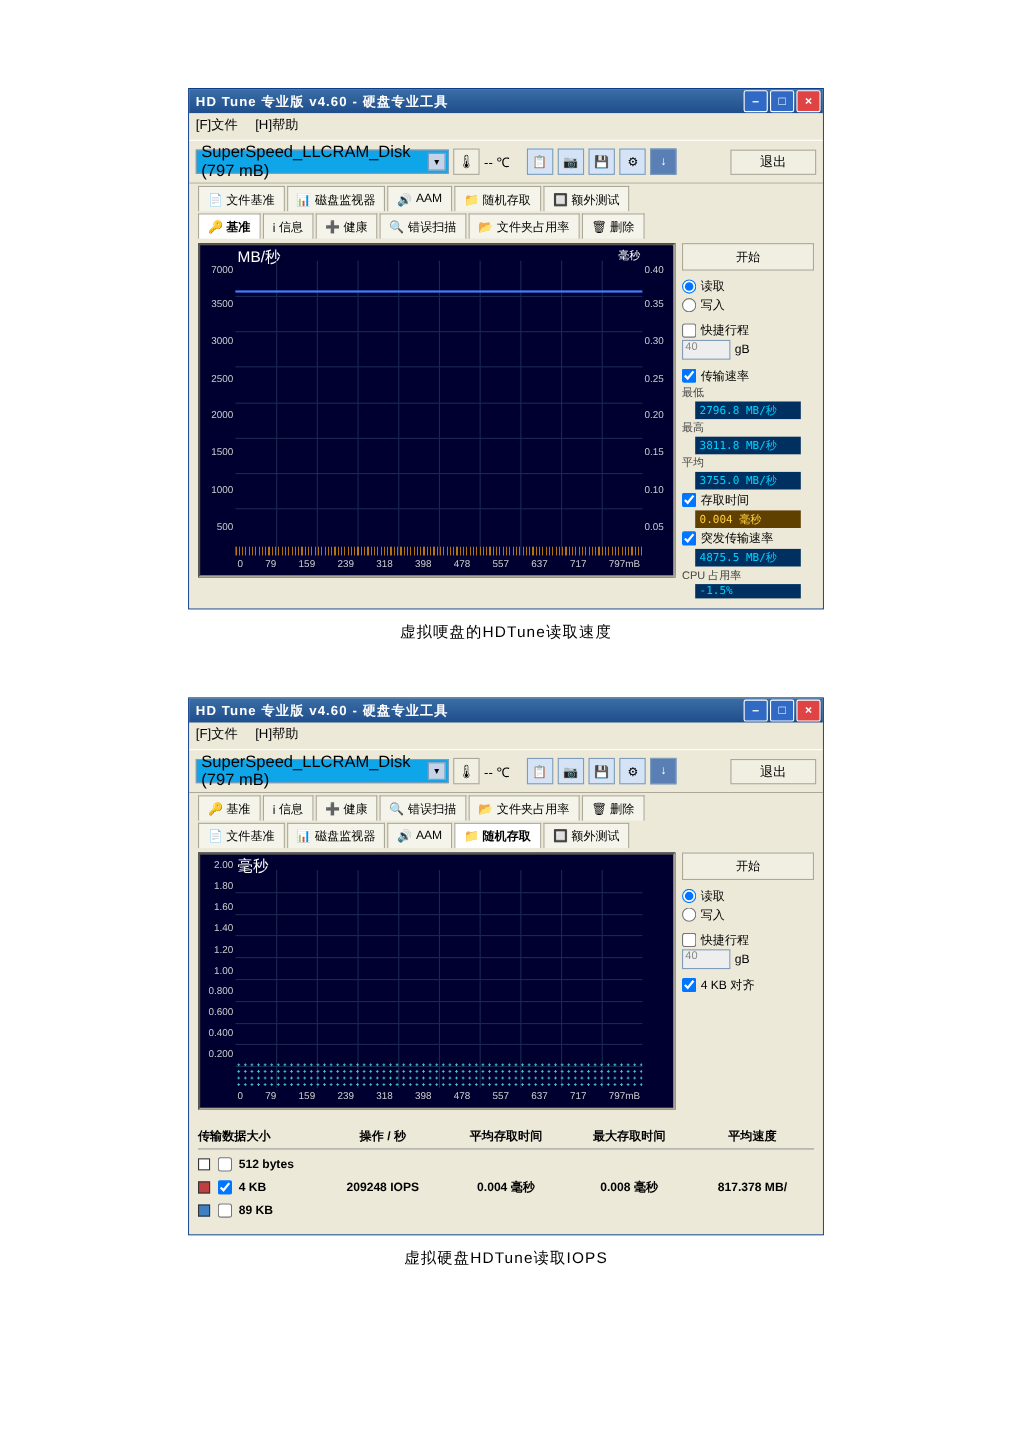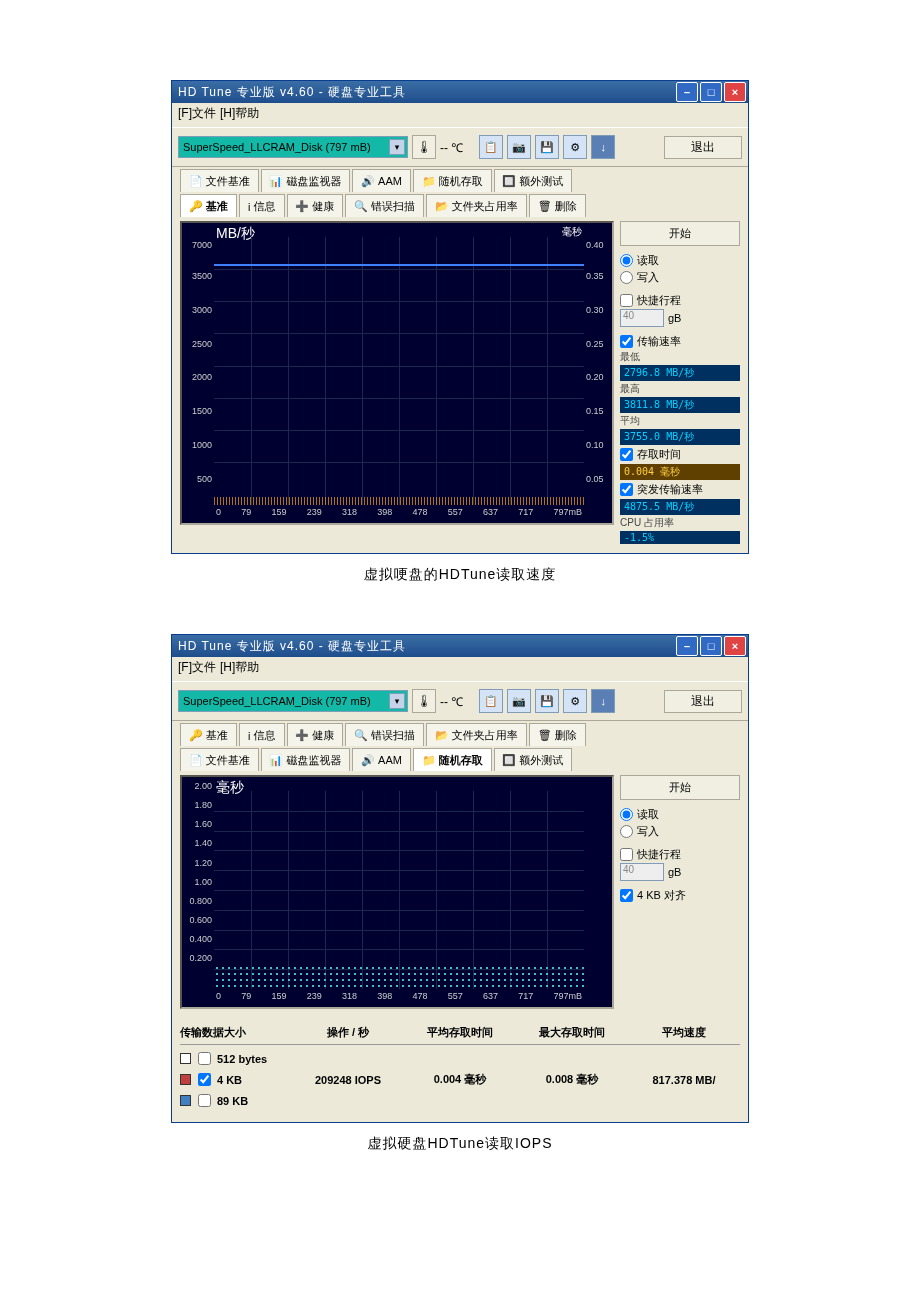--- a/index.html
+++ b/index.html
@@ -1,27 +1,27 @@
 <!DOCTYPE html>
 <html><head>
 <meta charset="utf-8">
 <style>
 body{margin:0;background:#fff;font-family:SimSun,Arial,sans-serif;font-size:12px;color:#000}
 .page{width:920px;margin:0 auto;padding:80px 0}
 .win{width:576px;margin:0 auto;border:1px solid #0a3d8f;background:#ece9d8}
 .titlebar{height:22px;background:linear-gradient(#3a6ea5,#1e4d8c);color:#fff;display:flex;align-items:center;padding:0 2px;font-size:12px}
-.titlebar .ttext{flex:1;padding-left:4px;font-weight:normal;letter-spacing:1px}
+.titlebar .ttext{flex:1;padding-left:4px;font-weight:bold;letter-spacing:1px}
 .winbtns{display:flex;gap:2px}
 .winbtn{width:20px;height:18px;border:1px solid #fff;border-radius:2px;display:flex;align-items:center;justify-content:center;font-weight:bold;font-size:11px}
 .minb{background:#316ac5;color:#fff}
 .maxb{background:#316ac5;color:#fff}
 .closeb{background:#e04343;color:#fff}
-.menubar{height:20px;background:#ece9d8;padding:2px 6px;display:flex;gap:4px;font-size:12px}
+.menubar{height:20px;background:#ece9d8;padding:2px 6px;display:flex;gap:16px;font-size:12px}
 .toolbar{height:30px;background:#ece9d8;padding:4px 6px;display:flex;align-items:center;gap:4px;border-top:1px solid #fff;border-bottom:1px solid #aca899}
-.combo{flex:0 0 220px;height:20px;border:1px solid #7f9db9;background:#14b8a6;display:flex;align-items:center;padding:0 4px;font-size:11px;position:relative}
+.combo{flex:0 0 220px;height:20px;border:1px solid #7f9db9;background:#0ea5e9;display:flex;align-items:center;padding:0 4px;font-size:15px;position:relative}
 .combo::after{content:"▾";position:absolute;right:2px;top:2px;width:14px;height:14px;background:#c5d3e8;border:1px solid #7f9db9;text-align:center;font-size:9px;line-height:14px}
 .tbtn{width:22px;height:22px;border:1px solid #aca899;background:#f1efe2;display:flex;align-items:center;justify-content:center;font-size:12px}
 .tbtn2{width:22px;height:22px;border:1px solid #7f9db9;background:#d4e3f5;display:flex;align-items:center;justify-content:center;font-size:11px}
 .exitbtn{padding:2px 26px;border:1px solid #aca899;background:#f1efe2}
 .tabs{display:flex;flex-wrap:wrap;padding:2px 8px 0;background:#ece9d8}
 .tab{display:flex;align-items:center;gap:3px;padding:2px 8px;border:1px solid #aca899;border-bottom:none;background:#f5f4ea;margin-right:2px;font-size:11px;height:18px}
 .tab.active{background:#fff;font-weight:bold}
 .content{background:#ece9d8;padding:4px 8px 8px;display:flex;gap:6px}
 .chart{border:2px inset #aca899;background:#000030;position:relative;flex:1;height:300px}
 .yaxis{position:absolute;left:0;top:0;bottom:18px;width:32px;color:#ccc;font-size:9px}
@@ -35,21 +35,21 @@
 .gline{position:absolute;left:0;right:0;border-top:1px solid #1a2850}
 .gvline{position:absolute;top:0;bottom:0;border-left:1px solid #1a2850}
 .plotline{position:absolute;left:0;right:0;height:2px;background:#4080ff}
 .plotdots{position:absolute;left:0;right:0;bottom:0;height:40%;background:repeating-linear-gradient(90deg,#ffa500 0,#ffa500 1px,transparent 1px,transparent 3px)}
 .scatterdots{position:absolute;left:0;right:0;bottom:0;height:12%;background:radial-gradient(circle,#40c0c0 1px,transparent 1px);background-size:6px 6px}
 .side{width:120px;font-size:11px}
 .sbtn{border:1px solid #aca899;background:#f1efe2;padding:4px 0;text-align:center;margin-bottom:6px}
 .sgroup{margin-bottom:6px}
 .radio,.chk{display:flex;align-items:center;gap:4px;padding:1px 0}
 .radio input,.chk input{margin:0}
-.val{background:#003060;color:#00d0ff;padding:1px 4px;font-family:monospace;font-size:10px;margin:1px 0;display:block}
+.val{background:#003060;color:#00d0ff;padding:1px 4px;font-family:monospace;font-size:10px;margin:1px 12px;display:block}
 .sml{font-size:10px;color:#444}
 .spinner{display:flex;align-items:center;gap:4px}
 .spinner .spbox{width:38px;height:16px;border:1px solid #7f9db9;background:#eee;font-size:10px;padding:0 2px;color:#888}
 .caption{text-align:center;margin:12px 0 50px;font-size:14px;letter-spacing:1px}
 .results{padding:4px 8px 8px;background:#ece9d8}
 .rhead{display:flex;font-size:11px;font-weight:bold;padding:4px 0;border-bottom:1px solid #999}
 .rhead div{flex:1;text-align:center}
 .rhead div:first-child{text-align:left}
 .rrow{display:flex;font-size:11px;padding:4px 0;align-items:center}
 .rrow div{flex:1;text-align:center;font-weight:bold}

